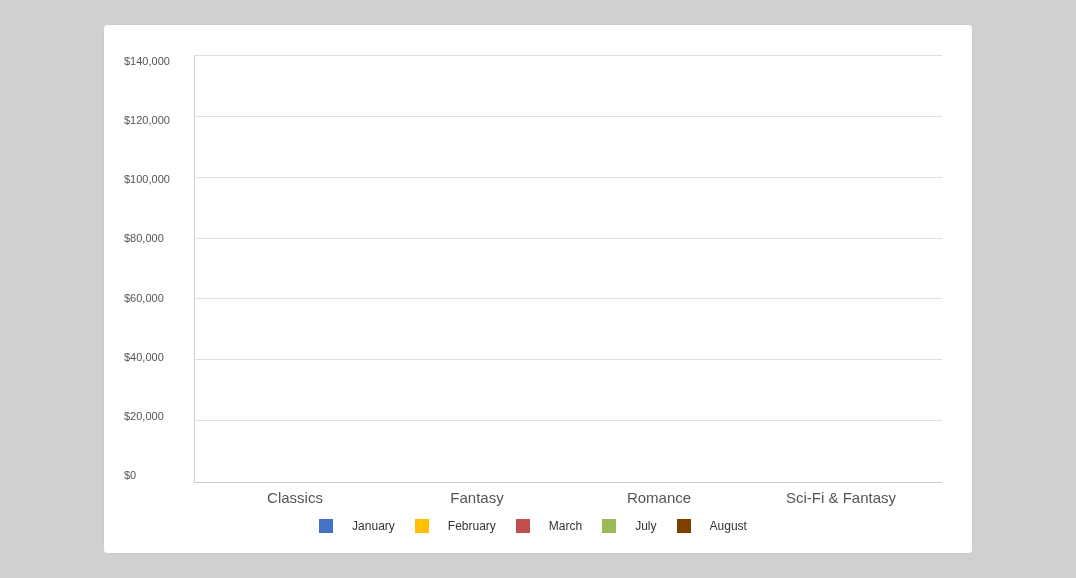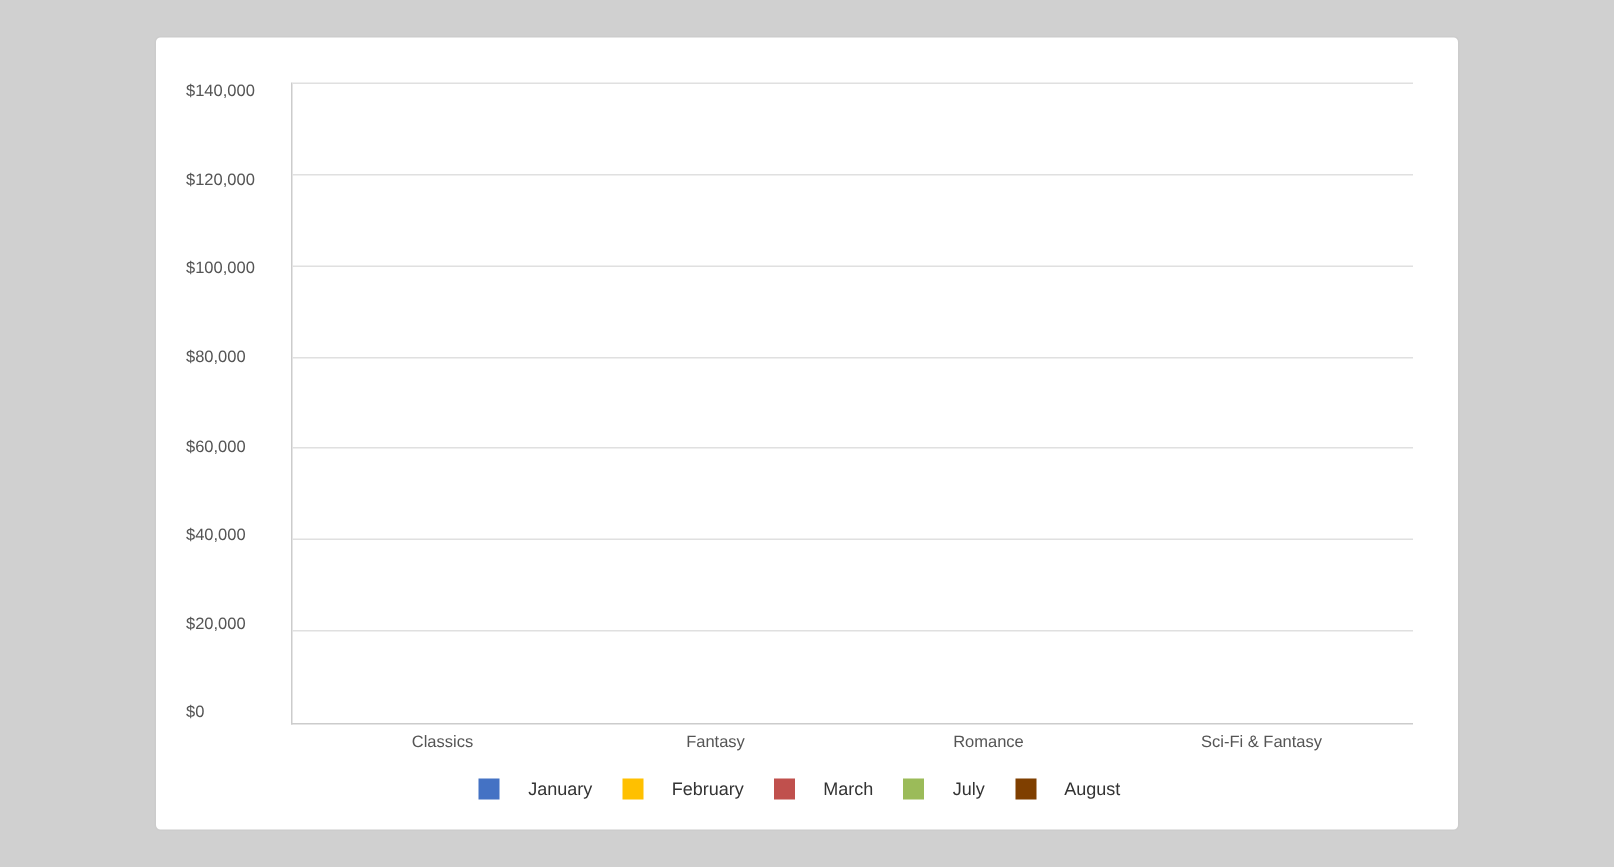--- a/index.html
+++ b/index.html
@@ -93,21 +93,21 @@
       width: 18px;
       border-radius: 1px 1px 0 0;
     }
     .x-axis-labels {
       display: flex;
       justify-content: space-around;
       padding: 6px 10px 0 10px;
       height: 28px;
     }
     .x-label {
-      font-size: 11px;
+      font-size: 15px;
       color: #555;
       text-align: center;
       width: 120px;
     }
     .legend {
       display: flex;
       justify-content: center;
       gap: 20px;
       padding-top: 8px;
       flex-wrap: wrap;

